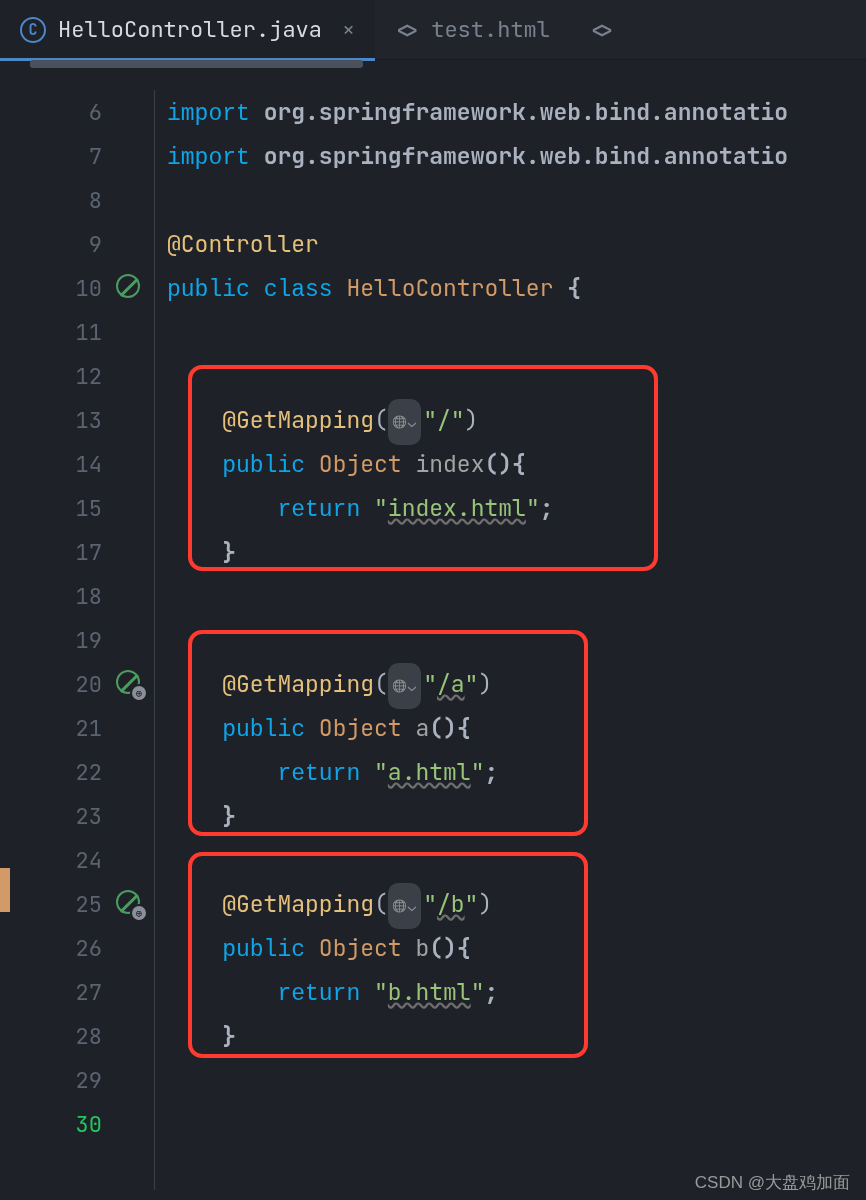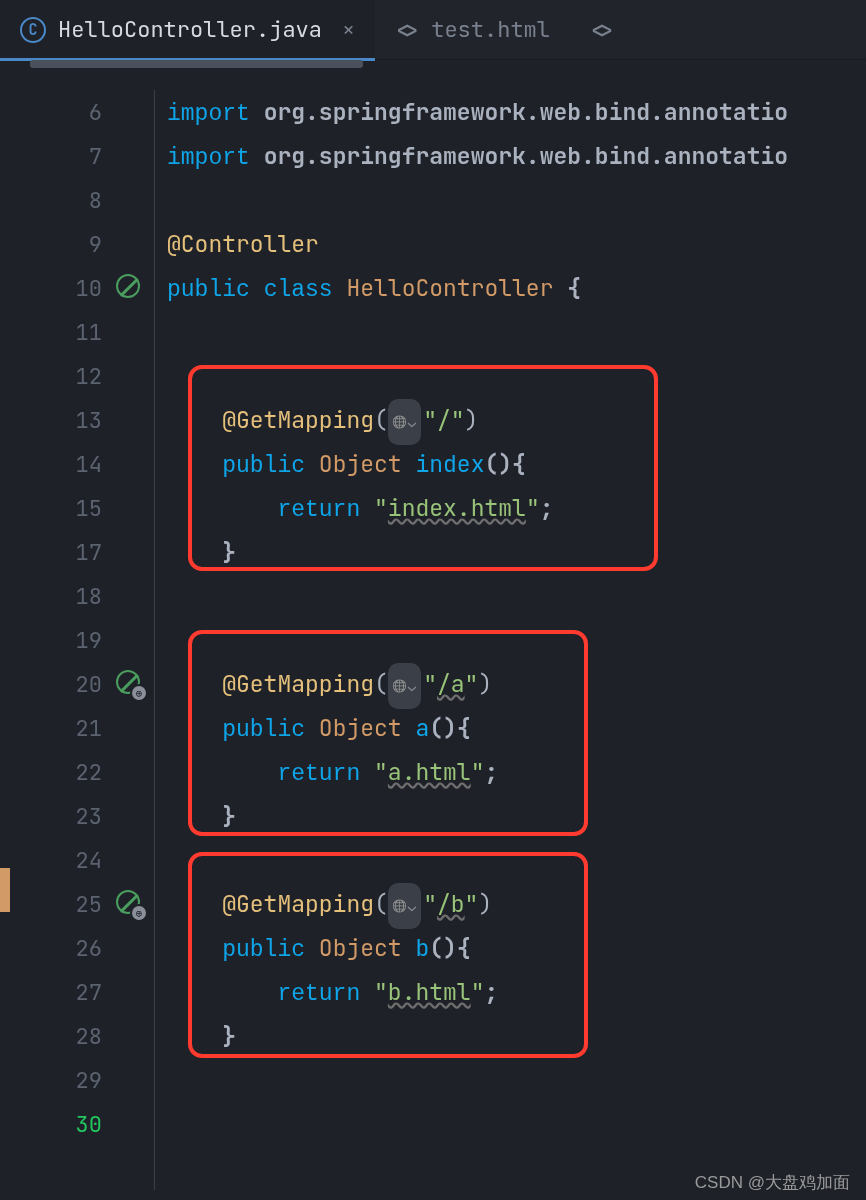--- a/index.html
+++ b/index.html
@@ -159,21 +159,21 @@
   line-height: 44px;
 }
 .code-line {
   height: 44px;
   white-space: pre;
   position: relative;
 }
 .kw { color: #0ea5e9; font-family: Liberation Mono, monospace; }
 .type { color: #d19a66; }
 .anno { color: #e5c07b; }
-.fn { color: #0ea5e9; }
+.fn { color: #a3a3a3; }
 .str { color: #98c379; }
 .default { color: #abb2bf; font-weight: bold; }
 .paren { color: #abb2bf; }
 .underline {
   text-decoration-line: underline;
   text-decoration-style: wavy;
   text-decoration-color: #6e6e6e;
   text-align: right;
 }
 .url-icon {

